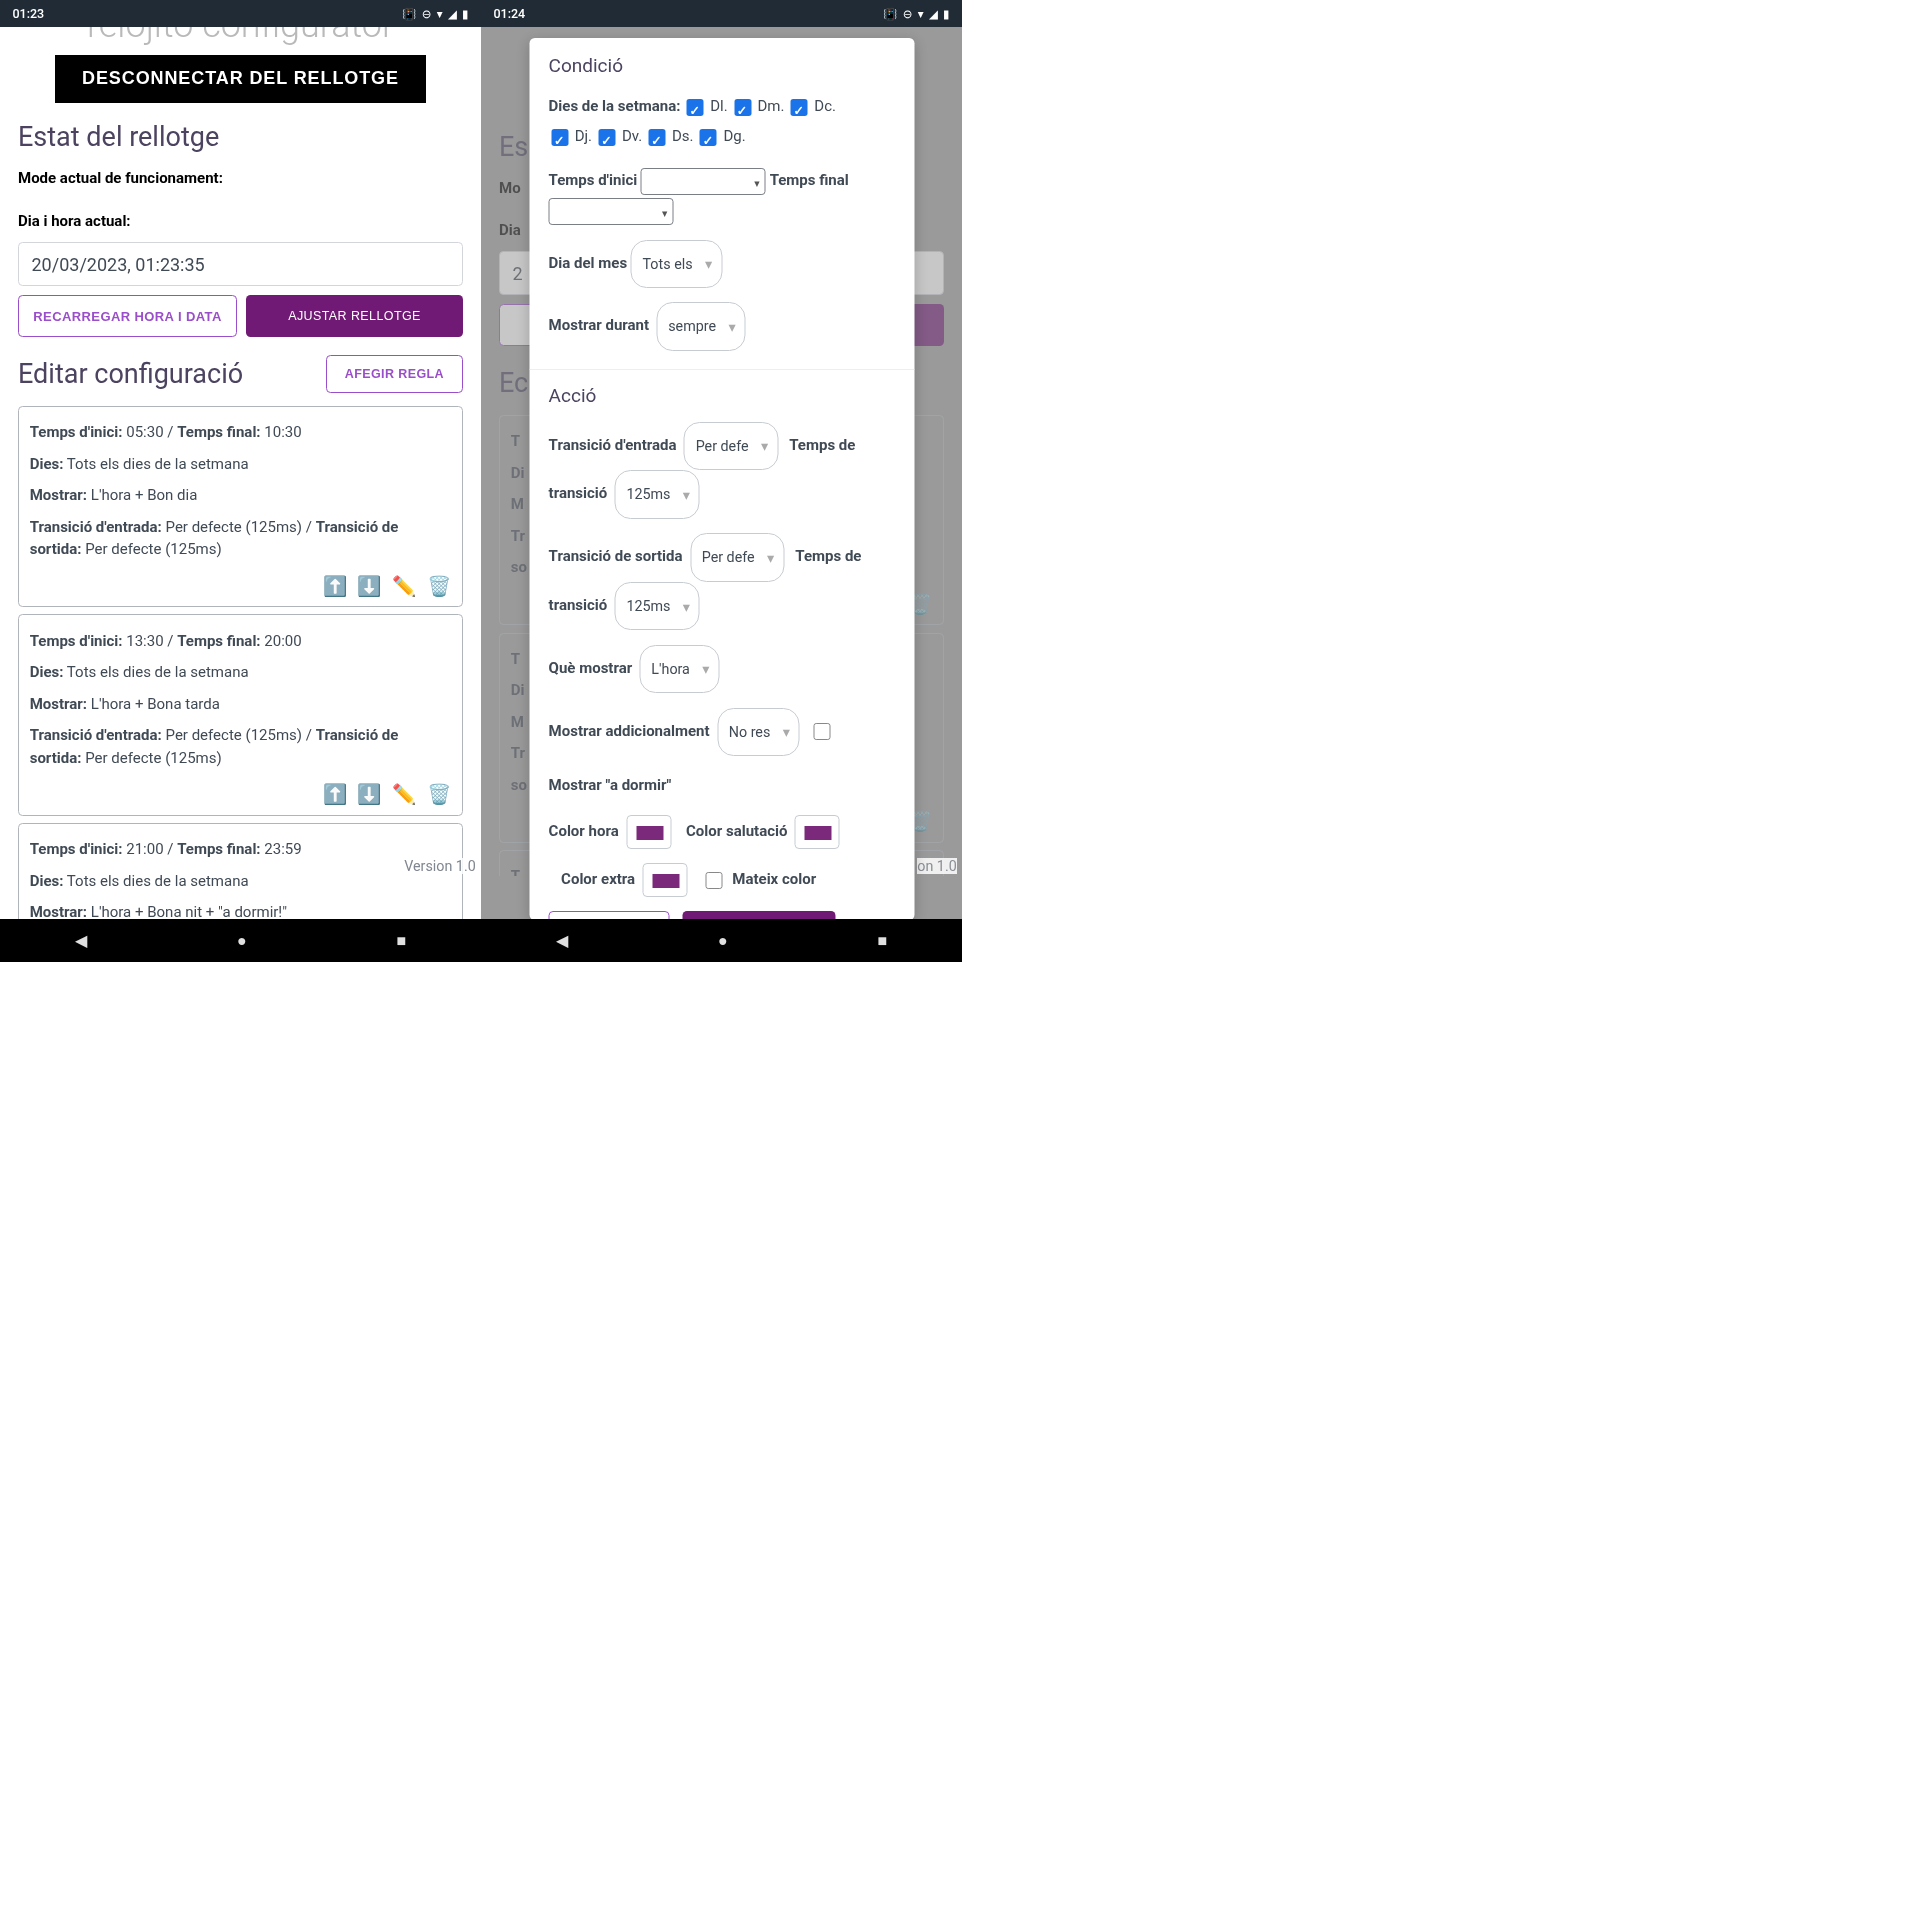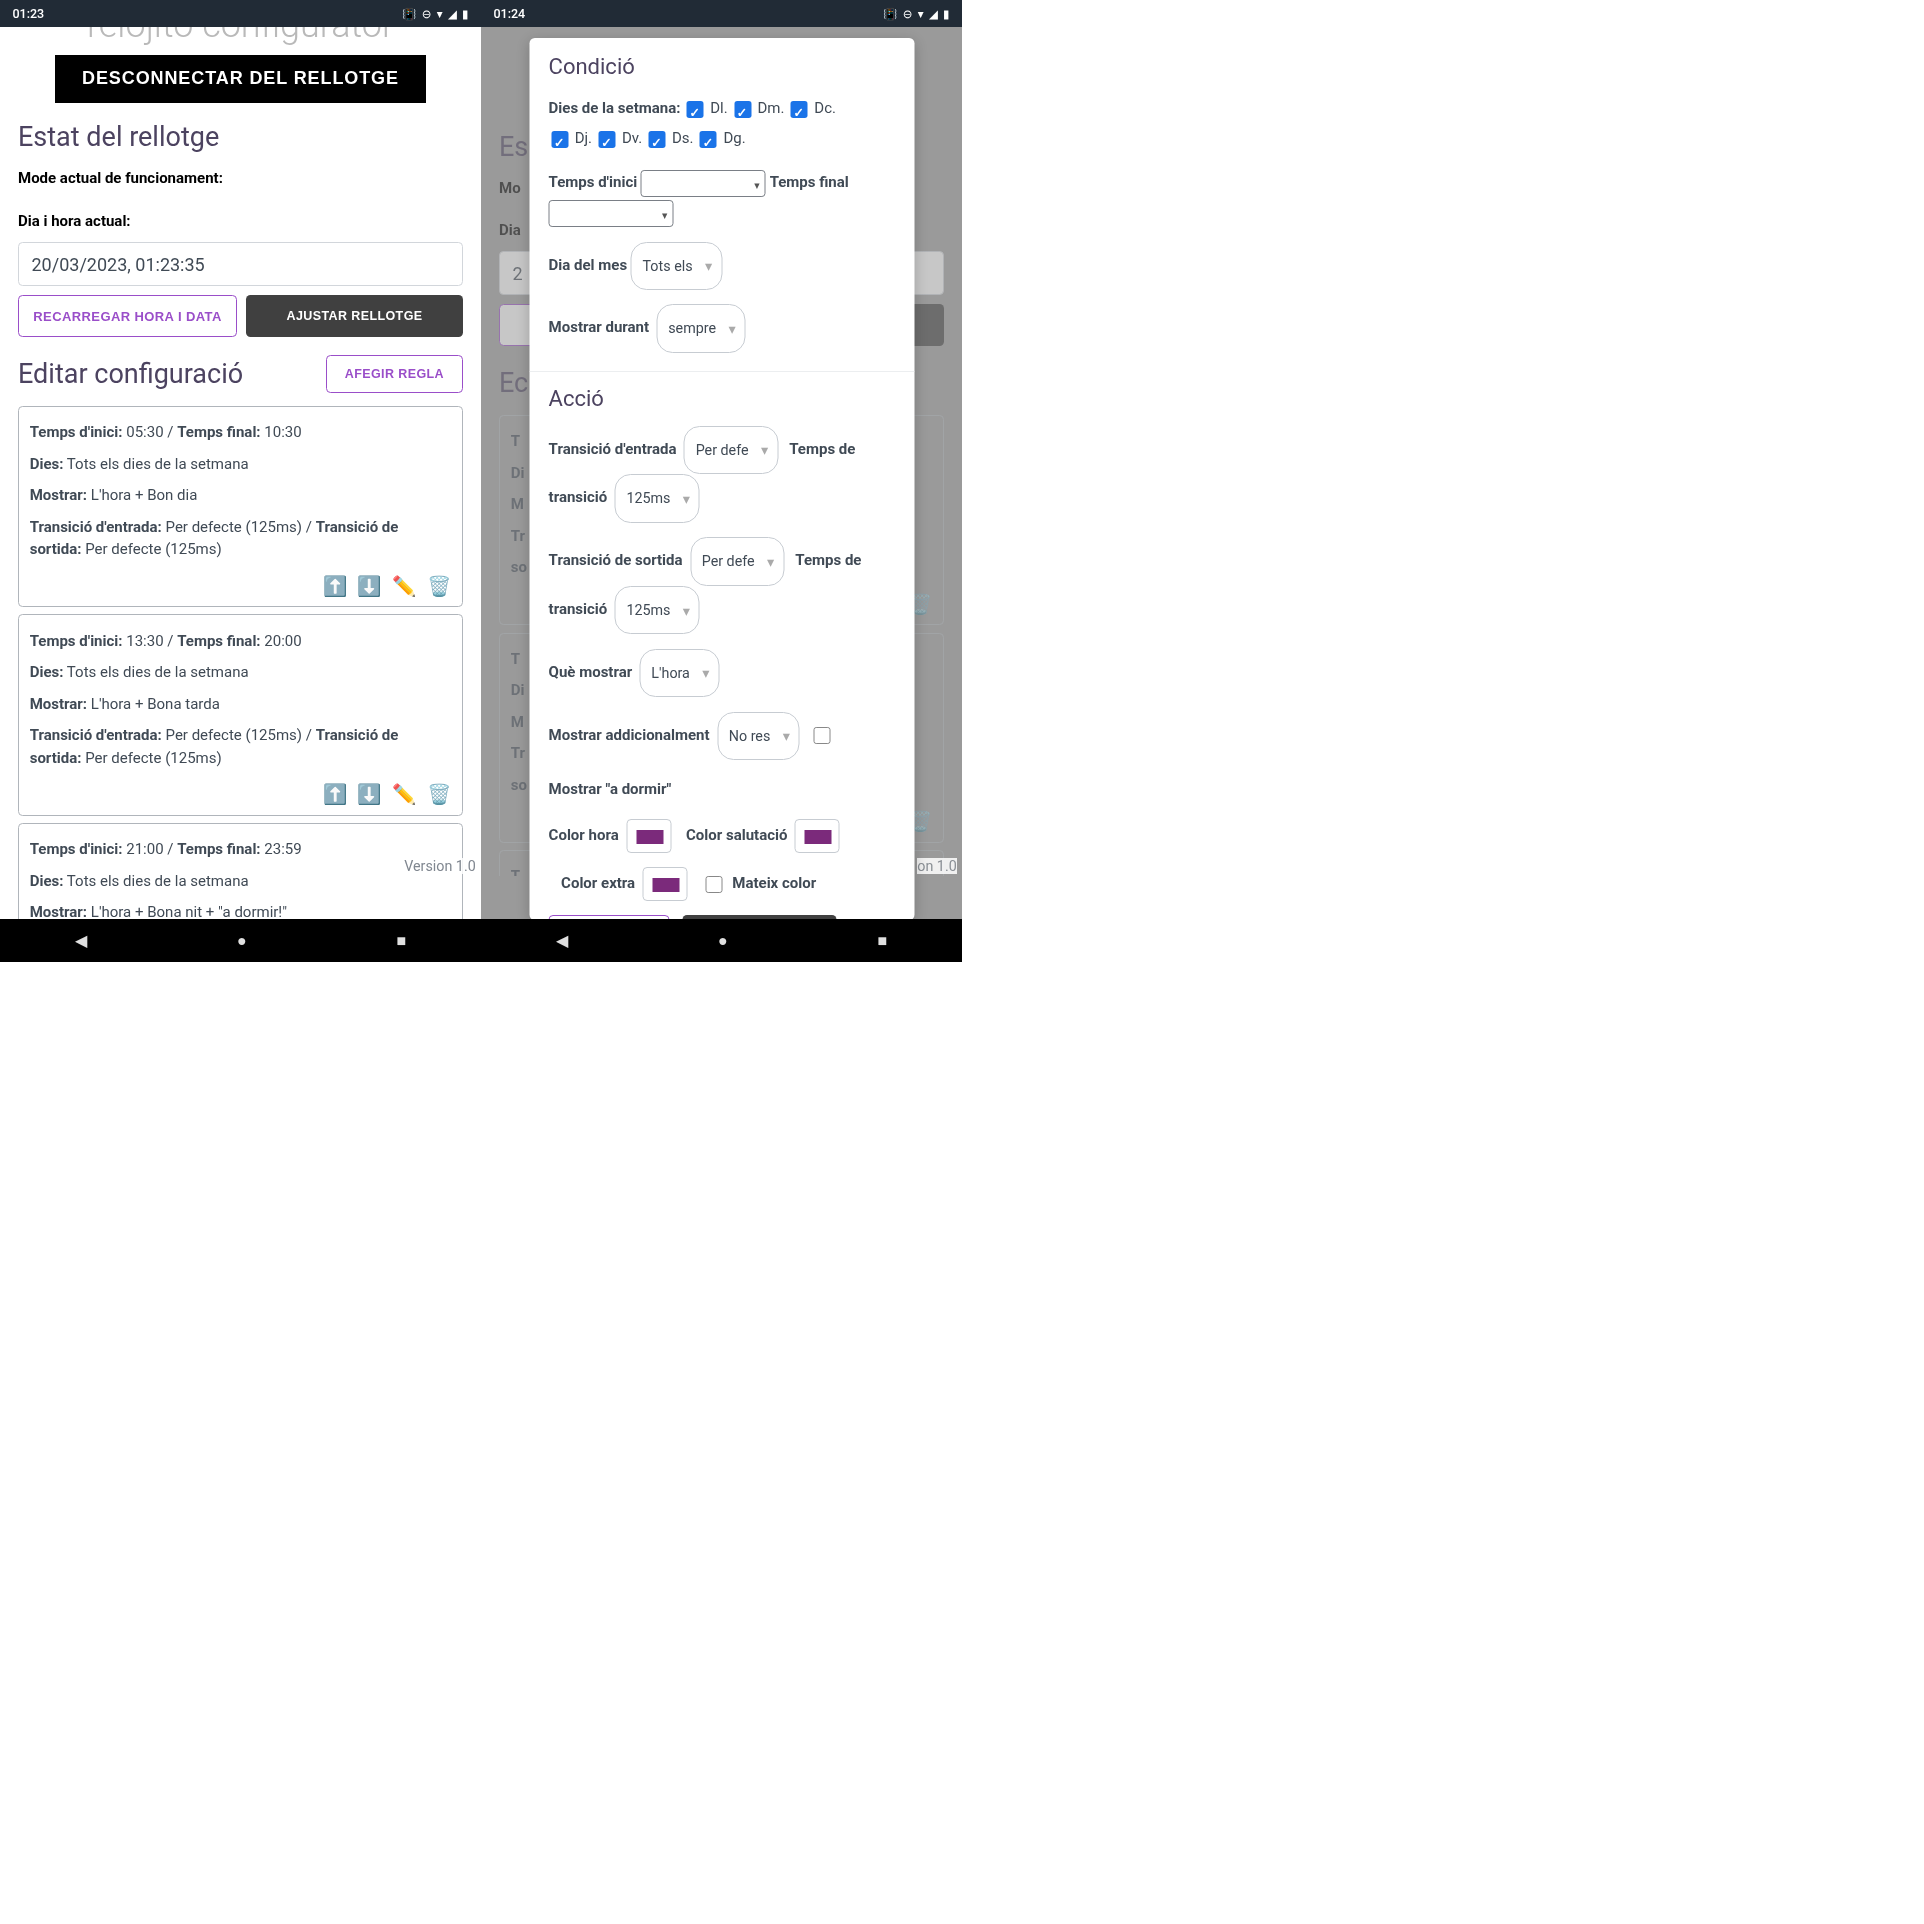--- a/index.html
+++ b/index.html
@@ -78,22 +78,22 @@
     color: #404a55; background: #fff;
   }
   .btn-row { display: flex; gap: 9px; padding: 0 18px 12.5px; }
   .btn-outline {
     flex: 1; border: 0.9px solid #9a4ec9; background: #fff;
     color: #9a4ec9; font-weight: 700; font-size: 13px;
     padding: 12.5px 7.1px; border-radius: 4.5px; letter-spacing: 0.4px;
     cursor: pointer;
   }
   .btn-fill {
-    flex: 1; border: none; background: #404040; color: #fff;
-    font-weight: 700; font-size: 12.5px; padding: 12.5px 7.1px;
+    flex: 1; border: none; background: #701a75; color: #fff;
+    font-weight: 400; font-size: 12.5px; padding: 12.5px 7.1px;
     border-radius: 4.5px; letter-spacing: 0.4px; cursor: pointer;
   }
   .edit-header {
     display: flex; justify-content: space-between; align-items: center;
     padding: 5.3px 18px 9px;
   }
   .edit-header h2 { font-size: 27px; font-weight: 400; color: #4c4360; }
   .btn-afegir {
     border: 0.9px solid #9a4ec9; background: #fff; color: #9a4ec9;
     font-weight: 700; font-size: 12.5px; padding: 10.7px 18px;
@@ -116,21 +116,21 @@
   
   .dimmed { background: #9a9a9a; }
   .modal {
     position: absolute; top: 10.7px; left: 50%; transform: translateX(-50%);
     width: 385px; background: #fff; border-radius: 5.3px;
     box-shadow: 0 3.6px 12.5px rgba(0,0,0,.2);
     padding: 16px 19.6px 10.7px; font-size: 15px; color: #404a55;
     max-height: 882px; overflow: hidden;
   }
   .modal h3 {
-    font-size: 22px; font-weight: 400; color: #4c4360;
+    font-size: 19px; font-weight: 400; color: #4c4360;
     margin-bottom: 14.3px;
   }
   .modal .row { margin: 9px 0 14.3px; line-height: 2.0; }
   .modal b { font-weight: 700; }
   .sel {
     display: inline-block; border: 0.9px solid #7a7f86;
     border-radius: 3.6px; padding: 3.6px 21.4px 3.6px 7.1px;
     font-size: 14.3px; background: #fff; position: relative;
     min-width: 62px; height: 27px; vertical-align: middle;
   }

